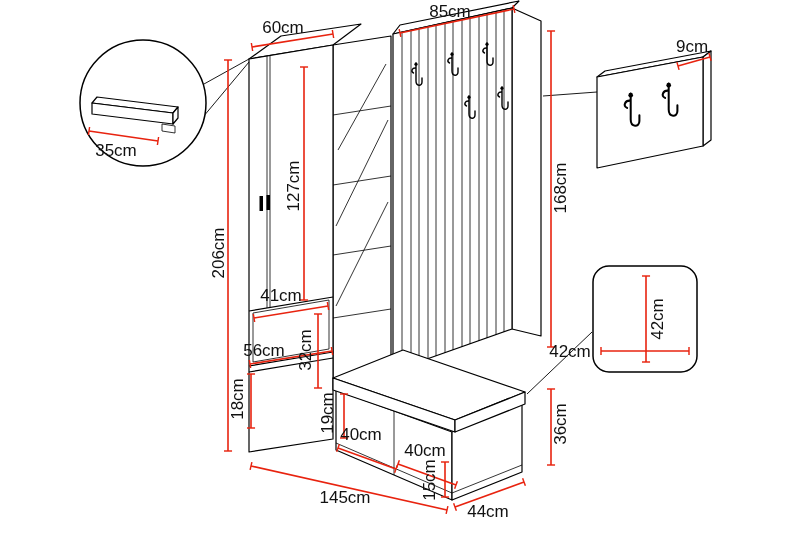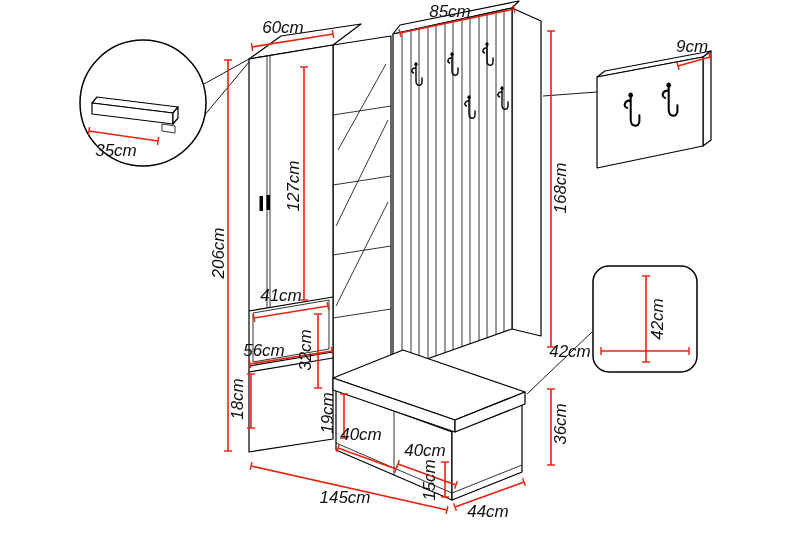--- a/index.html
+++ b/index.html
@@ -1,16 +1,16 @@
 <!DOCTYPE html>
 <html><head>
 <meta charset="utf-8">
 <style>
   html,body{margin:0;padding:0;background:#ffffff;}
-  .canvas{width:641px;height:533px;position:relative;background:#c4b5fd;font-style:italic;}
+  .canvas{width:641px;height:533px;position:relative;background:#c4b5fd;}
   svg{display:block;}
   .outline{fill:#ffffff;stroke:#000000;stroke-width:1.2;stroke-linejoin:round;}
   .outline-nofill{fill:none;stroke:#000000;stroke-width:1.2;stroke-linejoin:round;}
   .thin{fill:none;stroke:#000000;stroke-width:0.8;}
   .leader{fill:none;stroke:#000000;stroke-width:0.9;}
   .dim-line{stroke:#e8230f;stroke-width:1.6;fill:none;}
   .dim-label{font-family:"Liberation Sans",sans-serif;font-size:17px;fill:#111111;}
   .callout{fill:#ffffff;stroke:#000000;stroke-width:1.5;}
 </style>
 </head>

